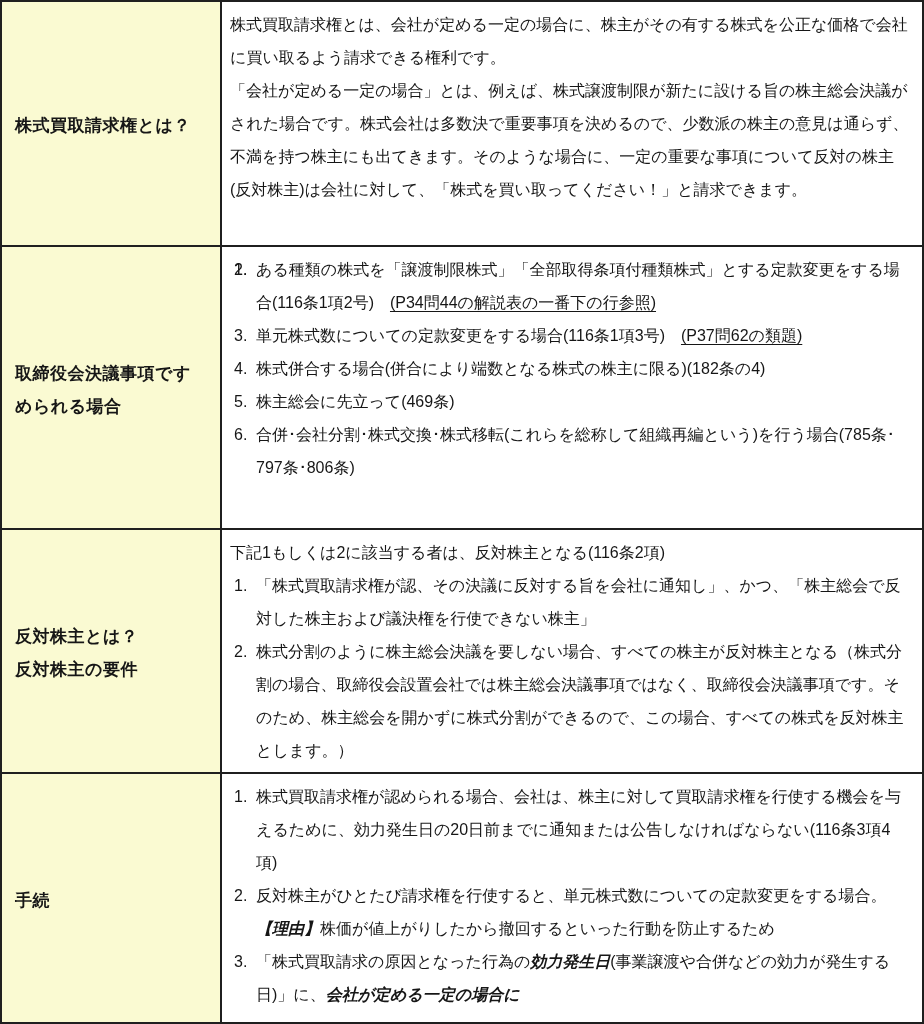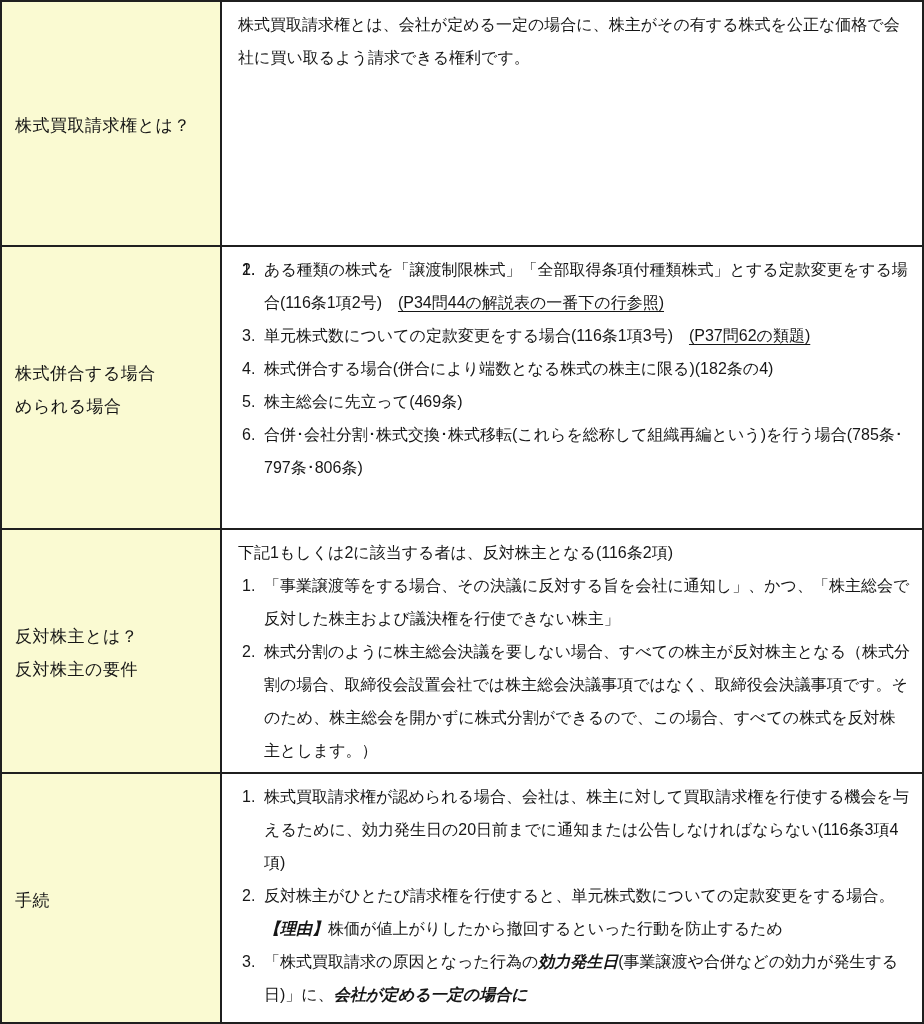--- a/index.html
+++ b/index.html
@@ -22,52 +22,53 @@
     grid-template-columns:220px 1fr;
     grid-template-rows:245px 283px 244px 1fr;
   }
   .hcell{
     box-sizing:border-box;
     background:var(--header-bg);
     border-right:2px solid var(--border-color);
     border-bottom:2px solid var(--border-color);
     display:flex;flex-direction:column;justify-content:center;
     padding:4px 6px 0 13px;
-    font-weight:normal;font-size:17px;line-height:33px;
+    font-weight:bold;font-size:17px;line-height:33px;
     letter-spacing:0.5px;
   }
   .ccell{
     box-sizing:border-box;
     background:#fff;
     border-bottom:2px solid var(--border-color);
-    padding:6px 12px 0 16px;
+    padding:6px 12px 0 8px;
     font-size:16px;line-height:33px;
     overflow:hidden;
   }
   .last{border-bottom:none;}
   .ccell p{margin:0;}
   .li{position:relative;padding-left:26px;}
   .num{position:absolute;left:4px;top:0;}
   .u{text-decoration:underline;text-underline-offset:3px;}
   .b{font-weight:bold;font-style:italic;}
 </style>
 </head>
 <body>
 
 <div class="tbl">
 
   <div class="hcell">
     <div>株式買取請求権とは？</div>
   </div>
   <div class="ccell">
     <p>株式買取請求権とは、会社が定める一定の場合に、株主がその有する株式を公正な価格で会社に買い取るよう請求できる権利です。</p>
+    <p>「会社が定める一定の場合」とは、例えば、株式譲渡制限が新たに設ける旨の株主総会決議がされた場合です。株式会社は多数決で重要事項を決めるので、少数派の株主の意見は通らず、不満を持つ株主にも出てきます。そのような場合に、一定の重要な事項について反対の株主(反対株主)は会社に対して、「株式を買い取ってください！」と請求できます。</p>
   </div>
 
   <div class="hcell">
-    <div>株式併合する場合</div>
+    <div>取締役会決議事項です</div>
     <div>められる場合</div>
   </div>
   <div class="ccell">
     <div class="li">
       <span class="num">1.</span>
     </div>
     <div class="li">
       <span class="num">2.</span>
       <span>ある種類の株式を「譲渡制限株式」「全部取得条項付種類株式」とする定款変更をする場合(116条1項2号)　</span><span class="u">(P34問44の解説表の一番下の行参照)</span>
     </div>
@@ -90,21 +91,21 @@
   </div>
 
   <div class="hcell">
     <div>反対株主とは？</div>
     <div>反対株主の要件</div>
   </div>
   <div class="ccell">
     <p>下記1もしくは2に該当する者は、反対株主となる(116条2項)</p>
     <div class="li">
       <span class="num">1.</span>
-      <span>「事業譲渡等をする場合、その決議に反対する旨を会社に通知し」、かつ、「株主総会で反対した株主および議決権を行使できない株主」</span>
+      <span>「株式買取請求権が認、その決議に反対する旨を会社に通知し」、かつ、「株主総会で反対した株主および議決権を行使できない株主」</span>
     </div>
     <div class="li">
       <span class="num">2.</span>
       <span>株式分割のように株主総会決議を要しない場合、すべての株主が反対株主となる（株式分割の場合、取締役会設置会社では株主総会決議事項ではなく、取締役会決議事項です。そのため、株主総会を開かずに株式分割ができるので、この場合、すべての株式を反対株主とします。）</span>
     </div>
   </div>
 
   <div class="hcell last">
     <div>手続</div>
   </div>

